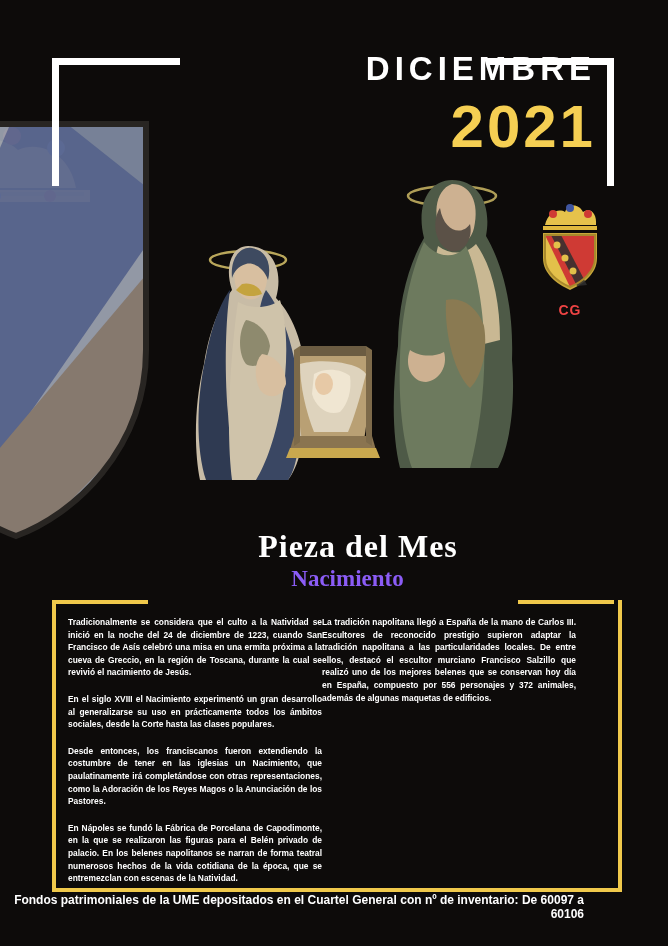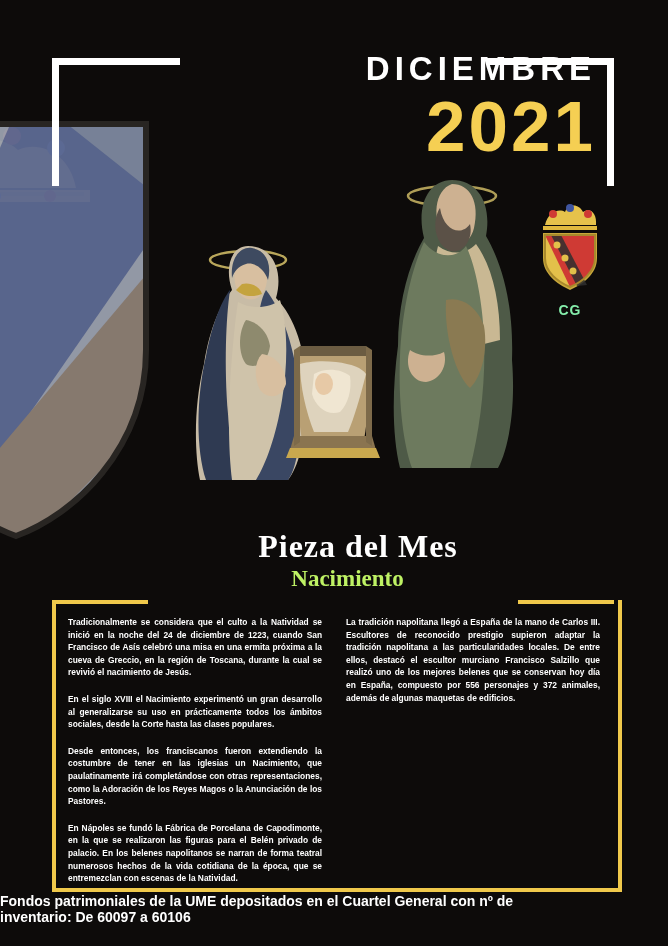--- a/index.html
+++ b/index.html
@@ -95,38 +95,38 @@
   .month {
     color: #ffffff;
     font-size: 33px;
     font-weight: bold;
     letter-spacing: 5px;
     line-height: 38px;
     font-family: "Liberation Sans", sans-serif;
   }
   .year {
     color: #f5cf53;
-    font-size: 71px;
+    font-size: 60px;
     font-weight: bold;
     letter-spacing: 3px;
     line-height: 82px;
     margin-top: -2px;
   }
 
   
   .emblem {
     position: absolute;
     right: 54px;
     top: 200px;
     width: 88px;
     text-align: center;
     z-index: 6;
   }
   .emblem-label {
-    color: #86efac;
+    color: #ef4444;
     font-size: 14px;
     font-weight: bold;
     letter-spacing: 1px;
     margin-top: 2px;
   }
 
   
   .figures {
     position: absolute;
     left: 0;
@@ -149,58 +149,57 @@
     font-family: "Liberation Serif", serif;
     color: #ffffff;
     font-size: 32px;
     font-weight: bold;
     letter-spacing: 1px;
     line-height: 44px;
     padding-left: 48px;
   }
   .title-sub {
     font-family: "Liberation Serif", serif;
-    color: #bef264;
+    color: #8b5cf6;
     font-size: 23px;
     font-weight: bold;
     line-height: 26px;
     margin-top: -2px;
     margin-left: 27px;
   }
 
   
   .columns {
     position: absolute;
     left: 68px;
     top: 616px;
     width: 532px;
     display: flex;
-    gap: 24px;
     z-index: 7;
   }
   .col {
     width: 254px;
   }
   .col p {
     margin: 0 0 14px 0;
     color: #ffffff;
     font-size: 8.4px;
     line-height: 12.6px;
     font-weight: bold;
     text-align: justify;
     font-family: "Liberation Sans", sans-serif;
   }
   .footer-note {
     position: absolute;
     left: 0;
     top: 893px;
     width: 584px;
-    text-align: left;
+    text-align: right;
     color: #ffffff;
-    font-size: 14px;
+    font-size: 12px;
     font-weight: bold;
     z-index: 7;
   }
 </style>
 </head>
 <body>
 
 <div class="poster">
 
   <svg class="crown-watermark" viewBox="0 0 210 90">

